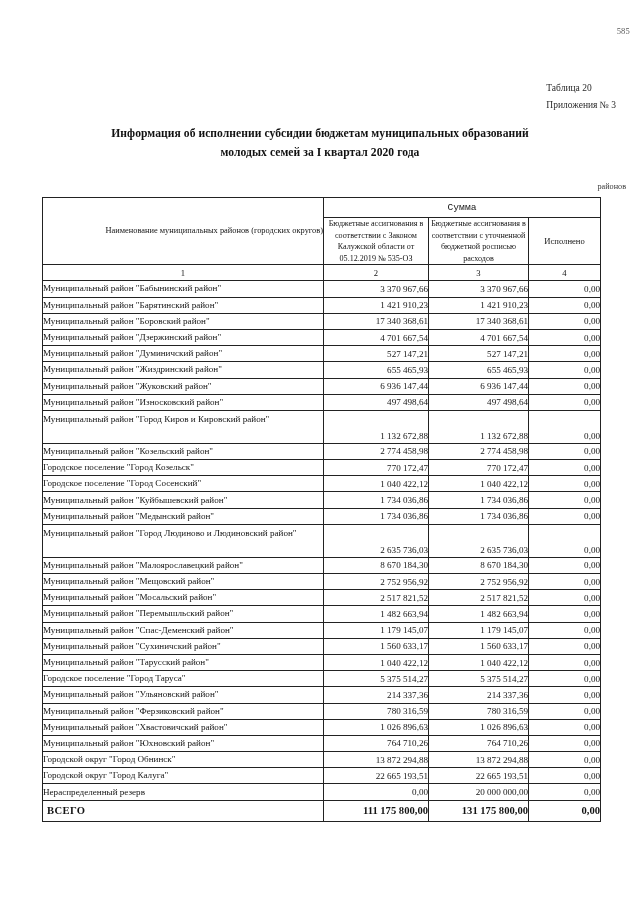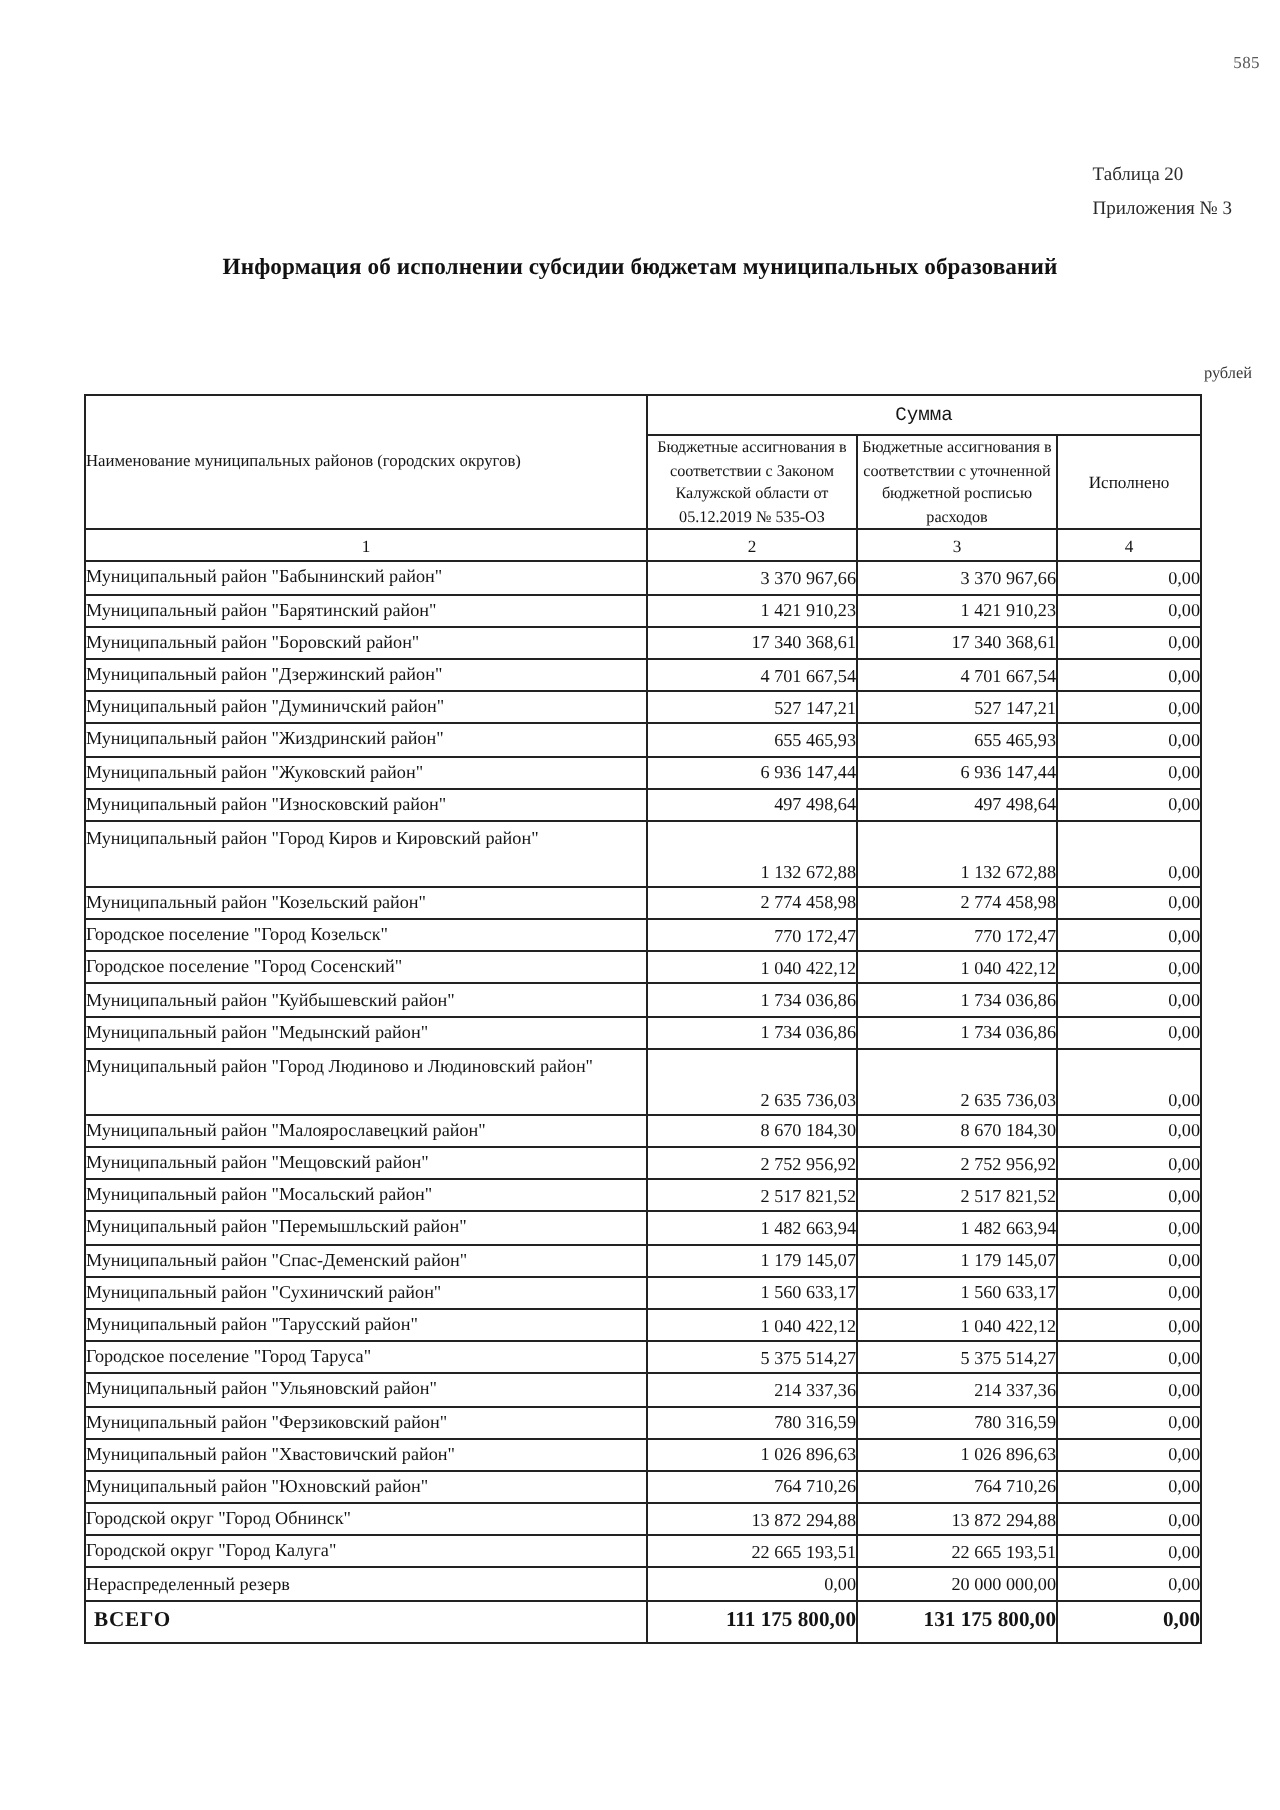--- a/index.html
+++ b/index.html
@@ -86,21 +86,21 @@
     vertical-align: middle;
     font-weight: normal;
   }
   
   col.c1 { width: 281px; }
   col.c2 { width: 105px; }
   col.c3 { width: 100px; }
   col.c4 { width: 72px; }
 
   .hdr-name {
-    text-align: left;
+    text-align: right;
     font-size: 8.4px;
     line-height: 12px;
     padding: 4px 8px;
     color: #141414;
   }
   .hdr-summa {
     text-align: center;
     font-size: 9.6px;
     font-weight: bold;
     height: 19px;
@@ -162,23 +162,24 @@
 
   <div class="page-number">585</div>
 
   <div class="caption-block">
     <div>Таблица 20</div>
     <div>Приложения № 3</div>
   </div>
 
   <div class="doc-title">
     <span class="tline">Информация об исполнении субсидии бюджетам муниципальных образований</span>
+    <span class="tline">молодых семей за I квартал 2020 года</span>
   </div>
 
-  <div class="unit-label">рублей</div>
+  <div class="unit-label">районов</div>
 
   <div class="table-wrap">
     <table class="main">
       <colgroup>
         <col class="c1">
           <col class="c2">
           <col class="c3">
           <col class="c4">
       </colgroup>
       <thead>

